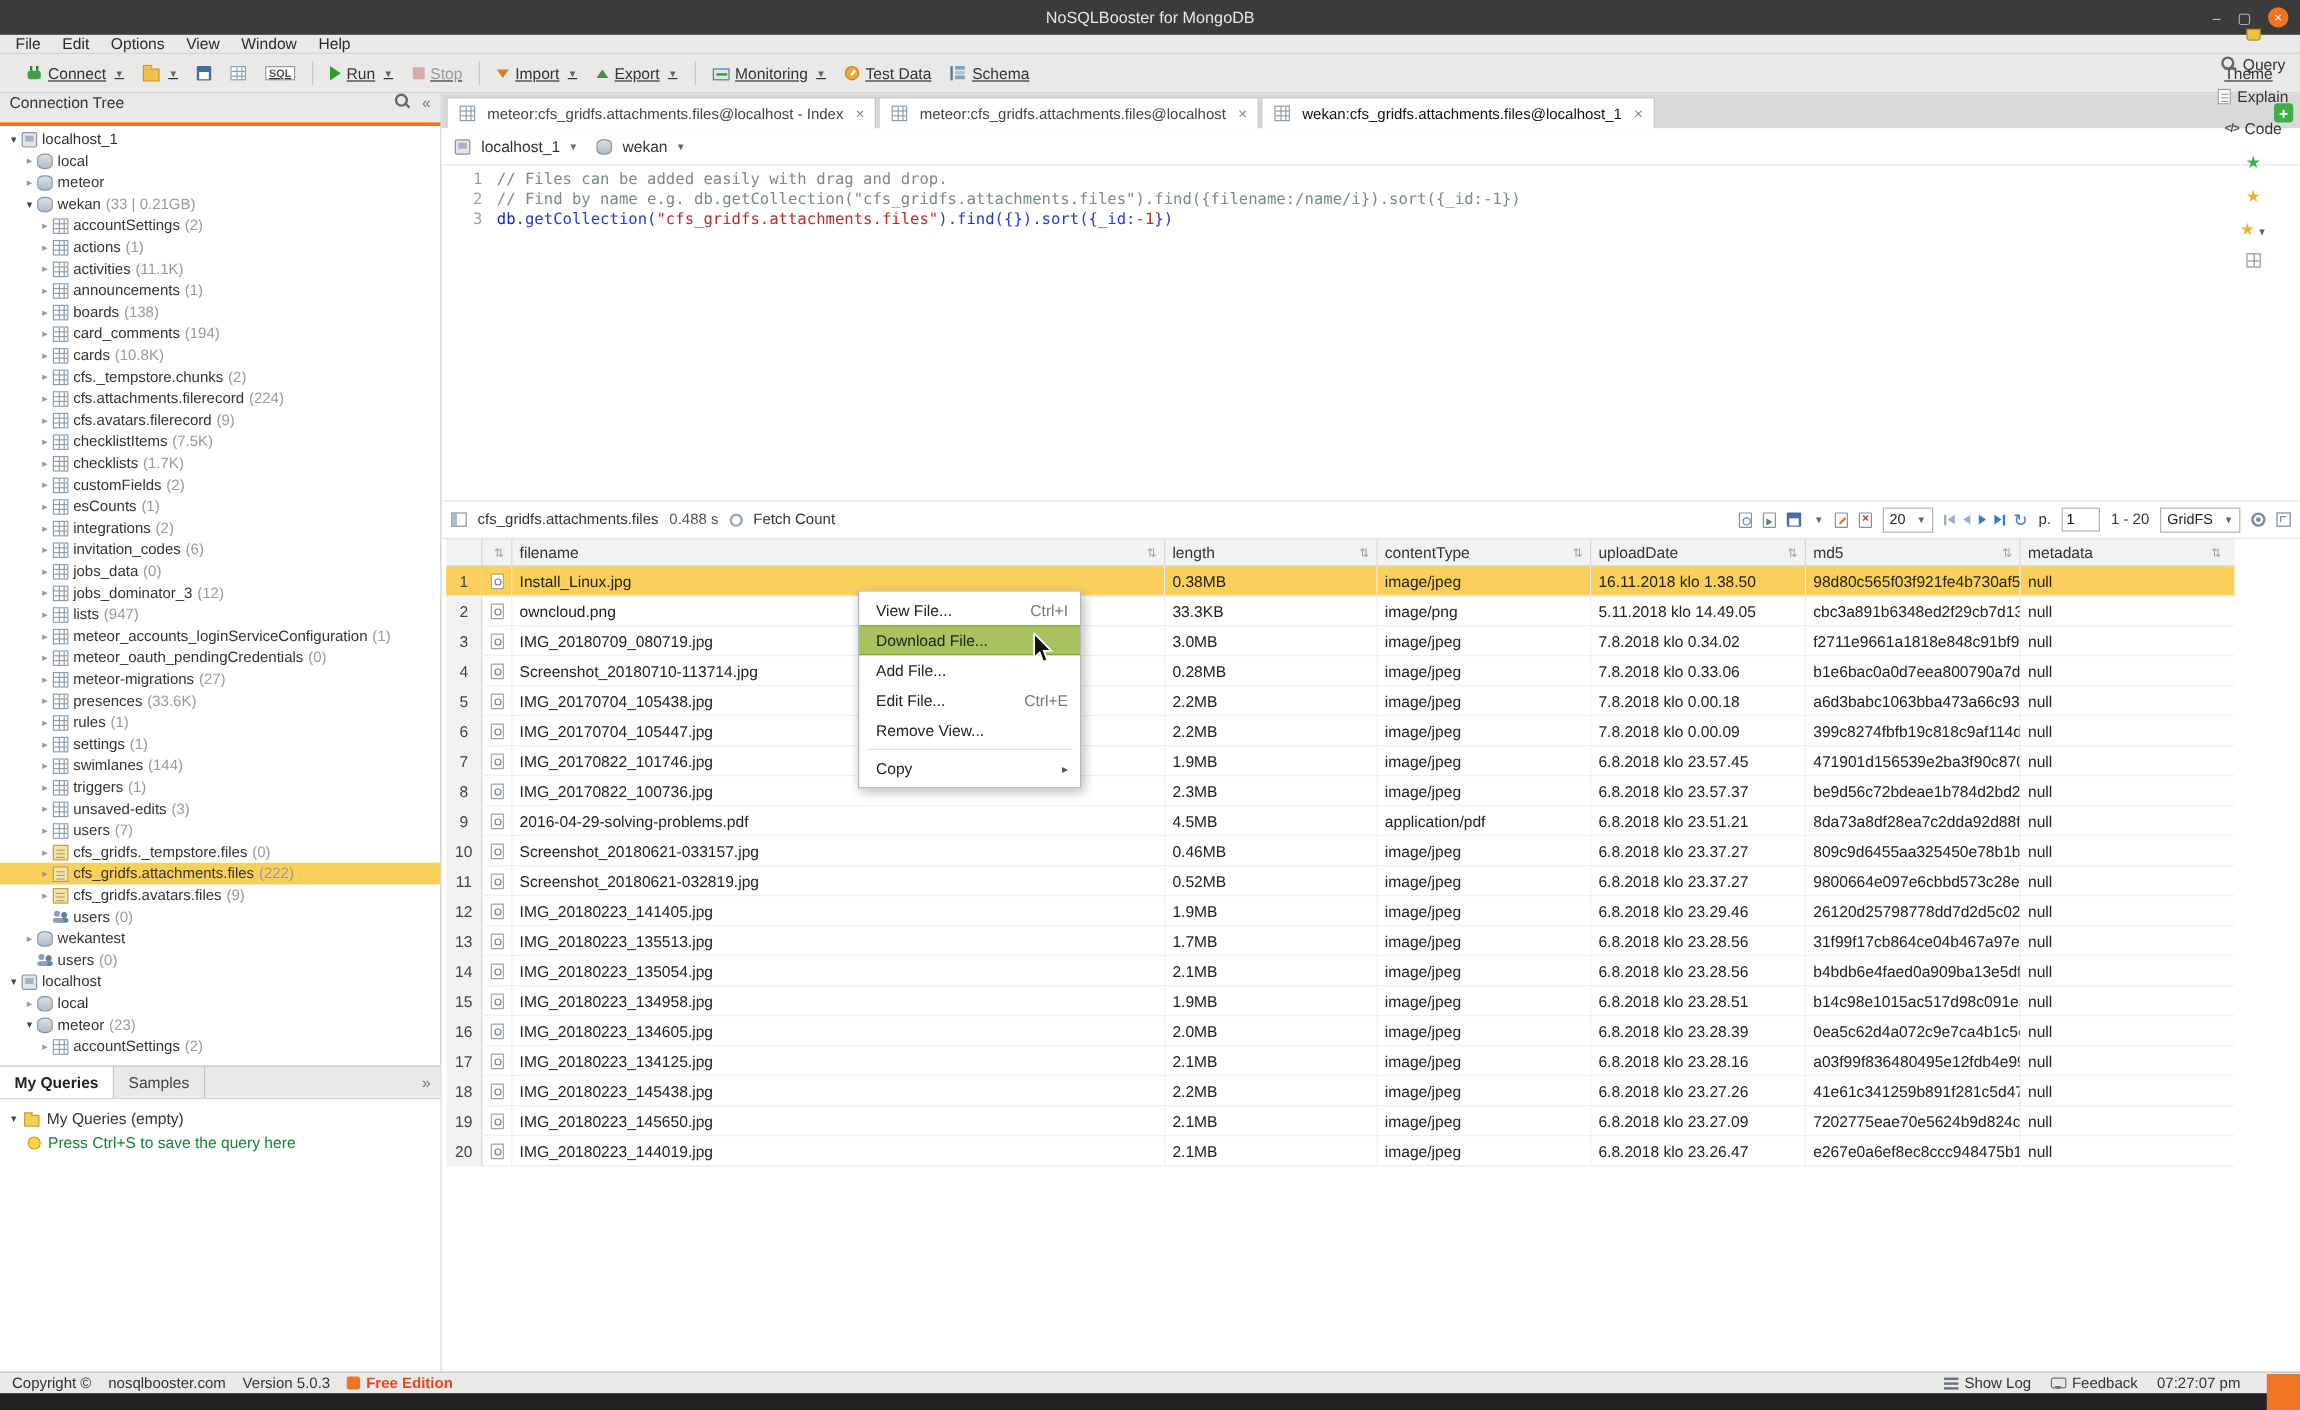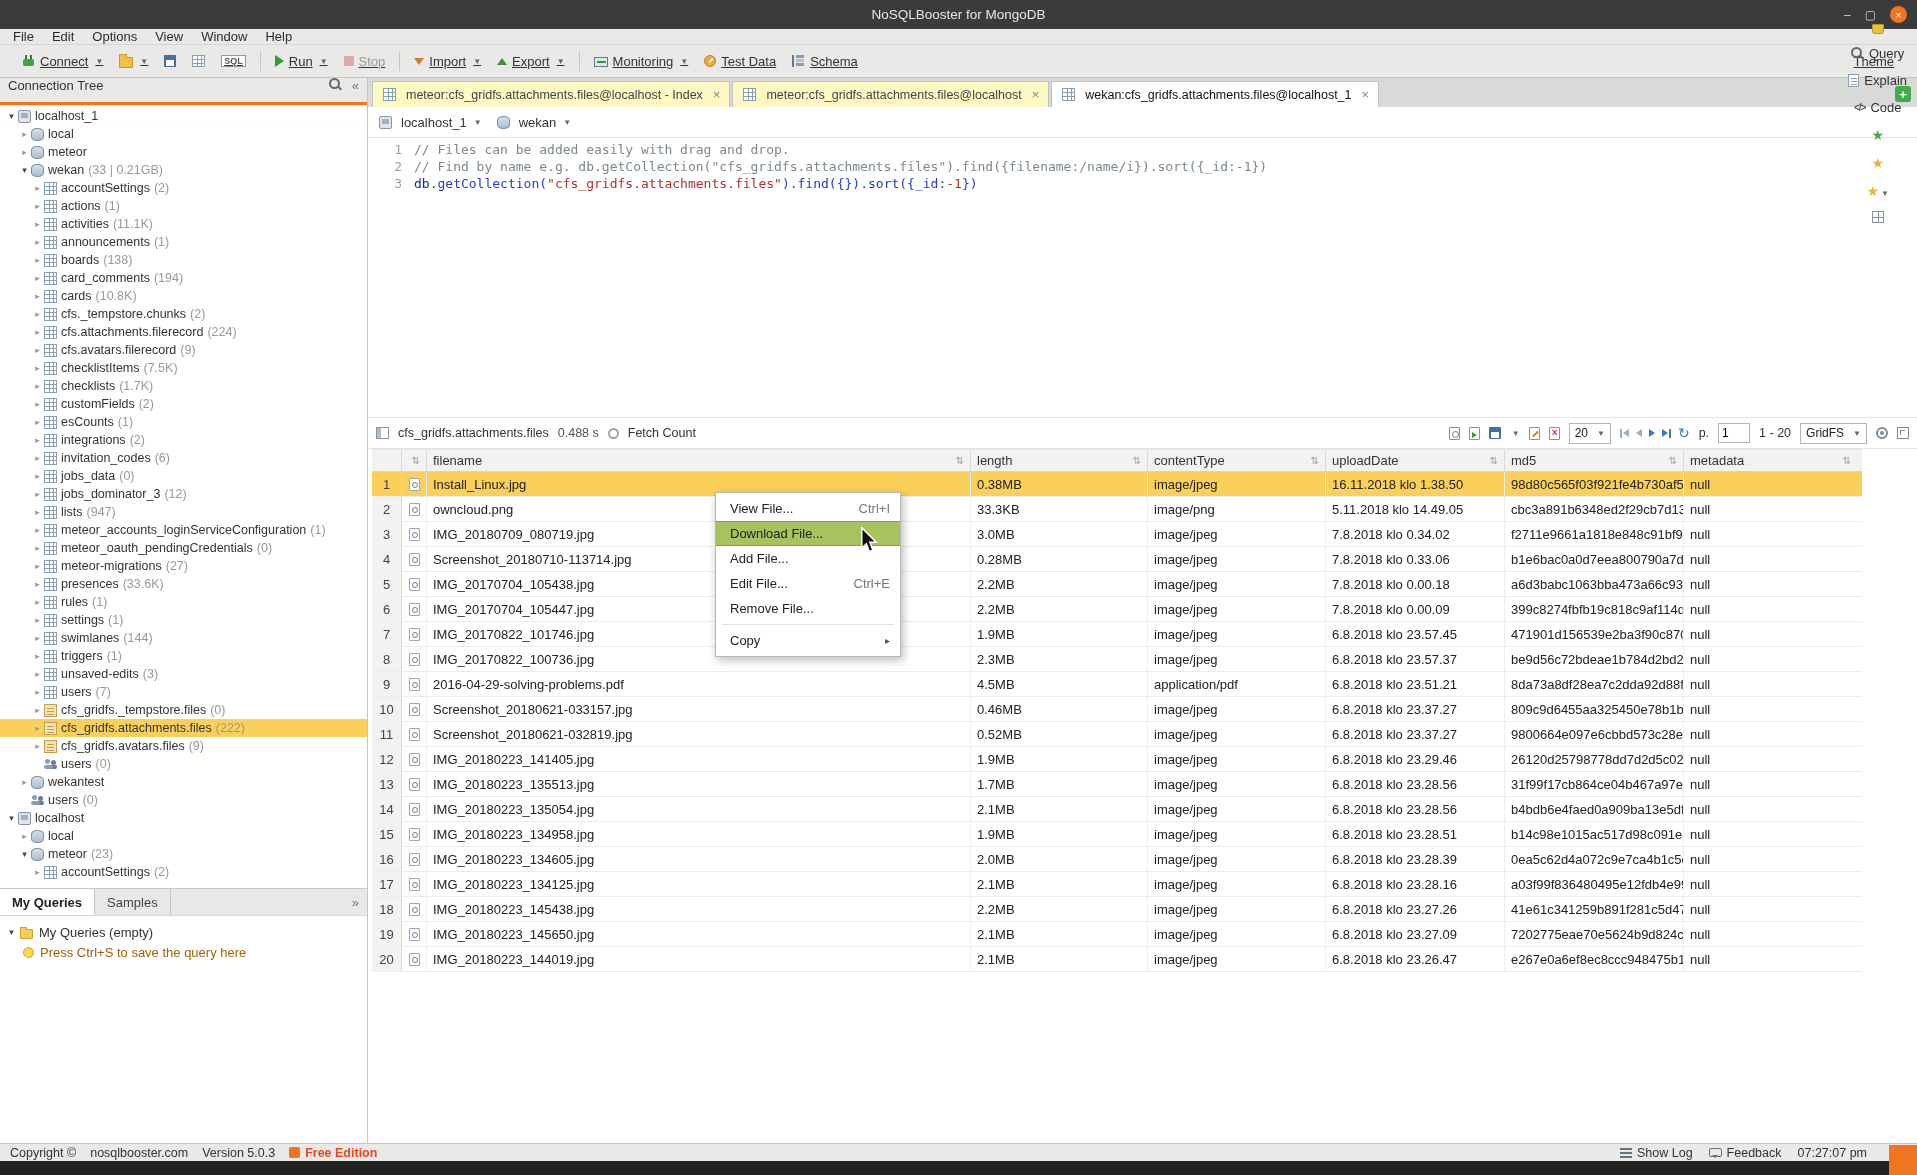--- a/index.html
+++ b/index.html
@@ -80,27 +80,27 @@
 .tico-folder{background:#f5cd5a;border:1px solid #c9a033;border-radius:1px;height:10px;margin-top:3px;}
 .tico-folder::before{content:"";position:absolute;top:-3px;left:-1px;width:5px;height:2px;background:#f5cd5a;border:1px solid #c9a033;border-bottom:none;}
 .tico-bulb{background:#ffd84a;border:1px solid #d4a017;border-radius:50%;width:11px;height:11px;}
 
 .side-tabs{height:27px;background:var(--chrome-bg,#e9e9e7);border-top:1px solid #c6c6c4;display:flex;align-items:stretch;flex:none;}
 .side-tab{padding:0 12px;display:flex;align-items:center;border-right:1px solid #c6c6c4;color:#444;}
 .side-tab.active{background:#fff;font-weight:bold;color:#222;}
 .side-tabs .chev{margin-left:auto;align-self:center;padding-right:8px;}
 .queries{height:228px;border-top:1px solid #d6d6d4;background:#fff;padding:6px 6px;flex:none;}
 .q-row{display:flex;align-items:center;height:20px;gap:2px;}
-.q-row.hint{padding-left:16px;color:#a16207;}
+.q-row.hint{padding-left:16px;color:#15803d;}
 
 
 .content{flex:1;display:flex;flex-direction:column;background:#fff;min-width:0;}
 .doc-tabbar{height:29px;background:#d9d9d7;display:flex;align-items:flex-end;padding:0 6px 0 4px;flex:none;}
 .doc-tabbar .tabs{display:flex;align-items:flex-end;}
-.doc-tab{height:26px;display:flex;align-items:center;gap:6px;padding:0 9px;background:#fef9c3;border:1px solid #c2c2c0;border-bottom:none;margin-right:2px;font-size:12.5px;color:#444;white-space:nowrap;}
+.doc-tab{height:26px;display:flex;align-items:center;gap:6px;padding:0 9px;background:#ffffff;border:1px solid #c2c2c0;border-bottom:none;margin-right:2px;font-size:12.5px;color:#444;white-space:nowrap;}
 .doc-tab.active{background:#fff;color:#111;}
 .doc-tab-close{color:#888;margin-left:4px;font-size:13px;}
 .tab-right{margin-left:auto;display:flex;align-items:center;padding-bottom:5px;}
 .plus{width:16px;height:16px;background:var(--accent-green,#3fae49);color:#fff;border-radius:3px;display:flex;align-items:center;justify-content:center;font-size:13px;font-weight:bold;}
 
 .crumbbar{height:31px;border-bottom:1px solid #e4e4e2;display:flex;align-items:center;padding:0 10px;gap:6px;background:#fff;flex:none;}
 .crumb{display:flex;align-items:center;gap:5px;}
 .crumb-right{margin-left:auto;display:flex;align-items:center;gap:12px;color:#333;flex-direction:column;}
 .cbtn{display:flex;align-items:center;gap:5px;}
 .i-bucket{width:12px;height:10px;background:#e8c23c;border:1px solid #b8922a;border-radius:0 0 3px 3px;margin-top:2px;}
@@ -985,21 +985,21 @@
         <span class="cm-label">Download File...</span>
       </div>
       <div class="cm-item">
         <span class="cm-label">Add File...</span>
       </div>
       <div class="cm-item">
         <span class="cm-label">Edit File...</span>
         <span class="cm-short">Ctrl+E</span>
       </div>
       <div class="cm-item">
-        <span class="cm-label">Remove File...</span>
+        <span class="cm-label">Remove View...</span>
       </div>
       <div class="cm-sep"></div>
       <div class="cm-item">
         <span class="cm-label">Copy</span>
         <span class="cm-sub">▸</span>
       </div>
     </div>
 
   <svg class="cursor" width="18" height="26" viewBox="0 0 12 18">
     <polygon points="1,0.5 1,14.5 4.2,11.6 6.2,17 8.6,16 6.6,10.6 11,10.6" fill="#111" stroke="#fff" stroke-width="1"></polygon>

